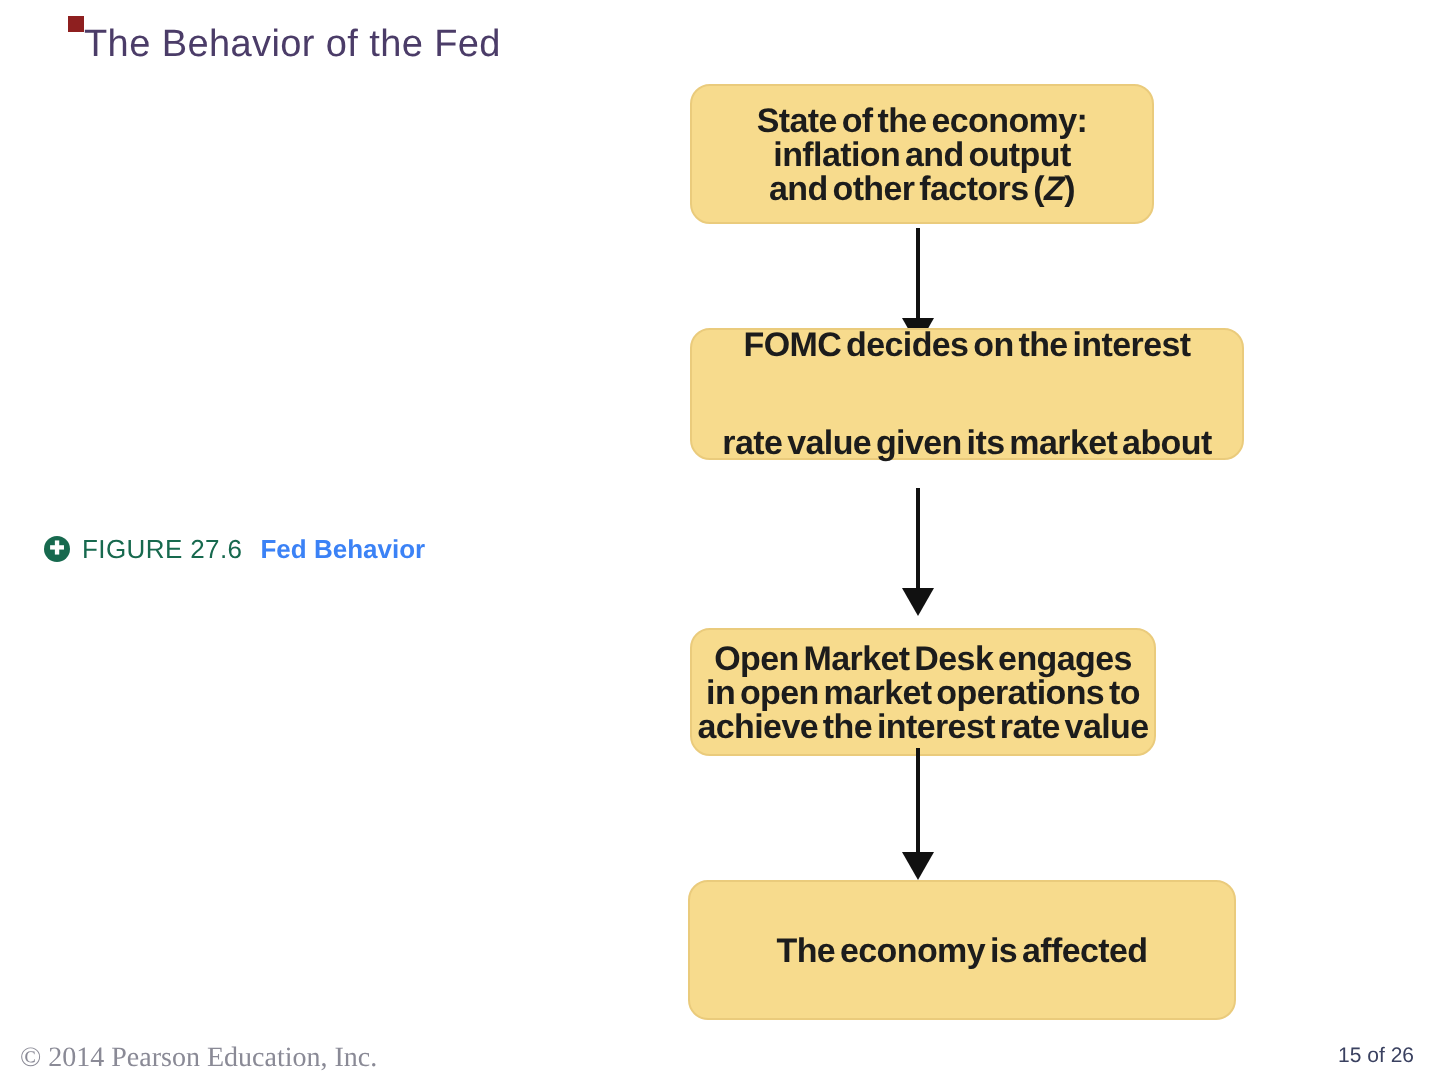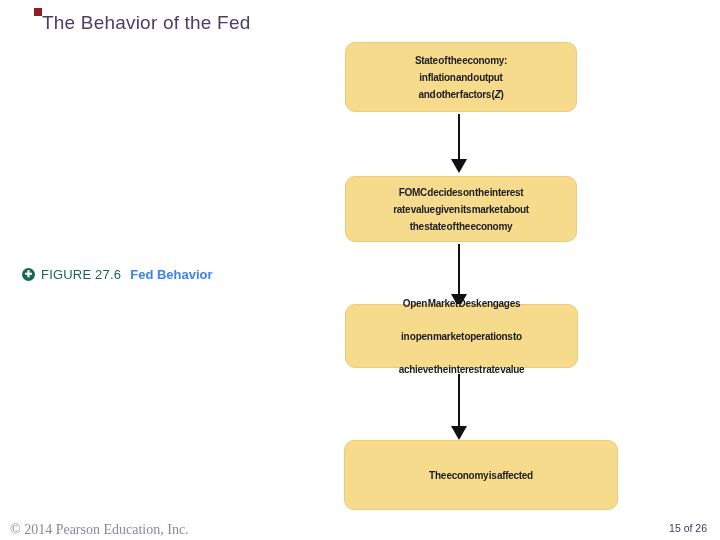--- a/index.html
+++ b/index.html
@@ -27,27 +27,27 @@
   }
   .fig-title{
     font-size:13px;font-weight:bold;color:#3b82f6;white-space:nowrap;
   }
   .flow-box{
     position:absolute;background:#F7DB8D;border:1px solid #EACB7C;border-radius:10px;
     display:flex;flex-direction:column;justify-content:center;align-items:center;
     text-align:center;box-sizing:border-box;
   }
   .box-line{
-    font-size:10px;font-weight:bold;color:#1c1c1c;line-height:17px;
+    font-size:17px;font-weight:bold;color:#1c1c1c;line-height:17px;
     letter-spacing:-0.3px;word-spacing:-2px;white-space:nowrap;
   }
   .var{font-style:italic;}
   .box1{left:345px;top:42px;width:232px;height:70px;}
-  .box2{left:345px;top:176px;width:232px;height:66px;}
-  .box3{left:345px;top:304px;width:233px;height:64px;gap:16px;}
+  .box2{left:345px;top:164px;width:277px;height:66px;gap:32px;}
+  .box3{left:345px;top:314px;width:233px;height:64px;}
   .box4{left:344px;top:440px;width:274px;height:70px;}
   .flow-arrow{position:absolute;left:451px;width:16px;}
   .flow-arrow .shaft{width:2px;background:#111;margin:0 auto;}
   .flow-arrow .head{
     width:0;height:0;margin:0 auto;
     border-left:8px solid transparent;border-right:8px solid transparent;
     border-top:14px solid #111;
   }
   .arrow1{top:114px;} .arrow1 .shaft{height:45px;}
   .arrow2{top:244px;} .arrow2 .shaft{height:50px;}
@@ -83,21 +83,20 @@
   </div>
 
   <div class="flow-arrow arrow1">
     <div class="shaft"></div>
     <div class="head"></div>
   </div>
 
   <div class="flow-box box2">
     <div class="box-line">FOMC decides on the interest</div>
     <div class="box-line">rate value given its market about</div>
-    <div class="box-line">the state of the economy</div>
   </div>
 
   <div class="flow-arrow arrow2">
     <div class="shaft"></div>
     <div class="head"></div>
   </div>
 
   <div class="flow-box box3">
     <div class="box-line">Open Market Desk engages</div>
     <div class="box-line">in open market operations to</div>

